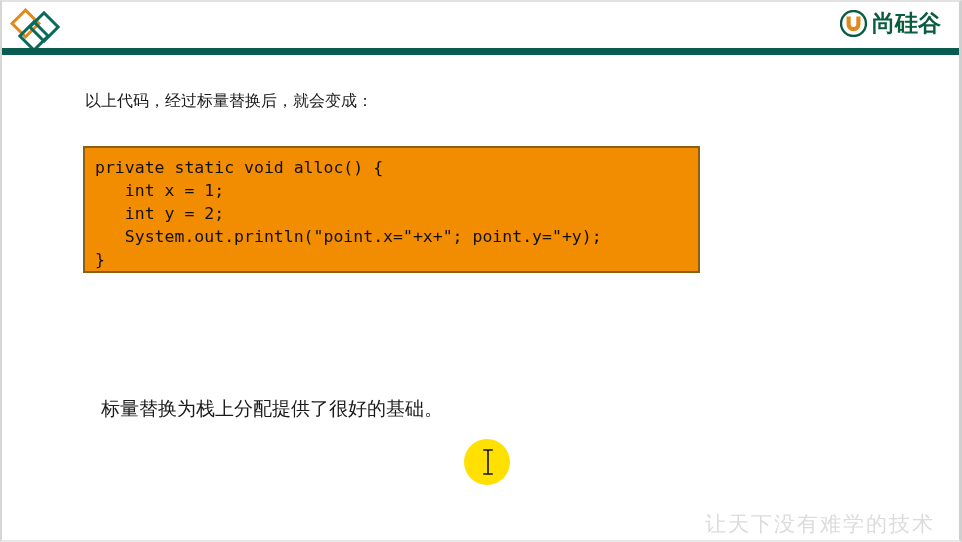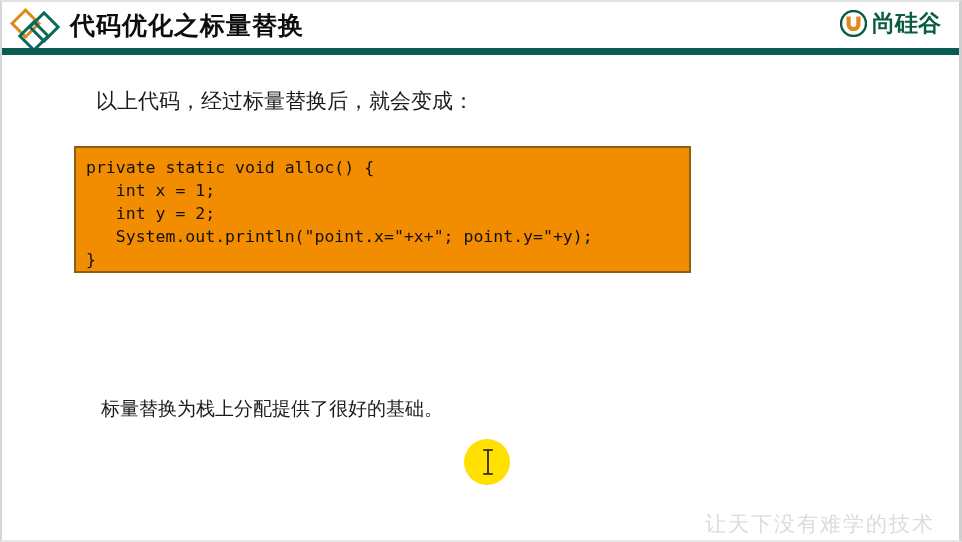--- a/index.html
+++ b/index.html
@@ -89,41 +89,41 @@
     height: 490px;
   }
   .para {
     position: absolute;
     color: #1a1a1a;
     font-size: 19px;
     line-height: 26px;
     font-family: "DejaVu Sans", "Liberation Sans", sans-serif;
   }
   .para-intro {
-    left: 94px;
+    left: 83px;
     top: 34px;
-    font-size: 21px;
+    font-size: 16px;
   }
   .para-mid {
     left: 83px;
     top: 235px;
     width: 790px;
     line-height: 28px;
     letter-spacing: 0.1px;
   }
   .para-last {
     left: 83px;
     top: 341px;
     margin-left: 16px;
   }
 
   
   .code-block {
     position: absolute;
-    left: 72px;
+    left: 81px;
     top: 75px;
     width: 617px;
     height: 127px;
     background: #F28C00;
     border: 2px solid #8a6012;
     box-sizing: border-box;
     padding: 8px 0 0 10px;
     color: #111111;
     font-family: "DejaVu Sans Mono", "Liberation Mono", monospace;
     font-size: 16.5px;
@@ -172,21 +172,20 @@
     <span class="diamond-logo">
       <svg viewBox="0 0 56 44" width="56" height="44" aria-hidden="true">
         <g fill="none" stroke-width="3">
           <rect x="8" y="8" width="19" height="19" transform="rotate(45 17.5 17.5)" stroke="#E08A1E"></rect>
           <rect x="26" y="11" width="20" height="20" transform="rotate(45 36 21)" stroke="#0a6a5c"></rect>
           <rect x="16" y="20" width="20" height="20" transform="rotate(45 26 30)" stroke="#0a6a5c"></rect>
         </g>
       </svg>
     </span>
 
-    <div class="title">代码优化之标量替换</div>
 
     <div class="header-rule"></div>
 
     <div class="brand">
       <span class="brand-mark">
         <svg viewBox="0 0 27 27" width="27" height="27" aria-hidden="true">
           <circle cx="13.5" cy="13.5" r="12.5" fill="none" stroke="#0a5c3f" stroke-width="2.4"></circle>
           <path d="M8.6 6.4 L8.6 14.2 A4.9 4.9 0 0 0 18.4 14.2 L18.4 6.4" fill="none" stroke="#E08A1E" stroke-width="4.2" stroke-linecap="butt"></path>
         </svg>
       </span>

